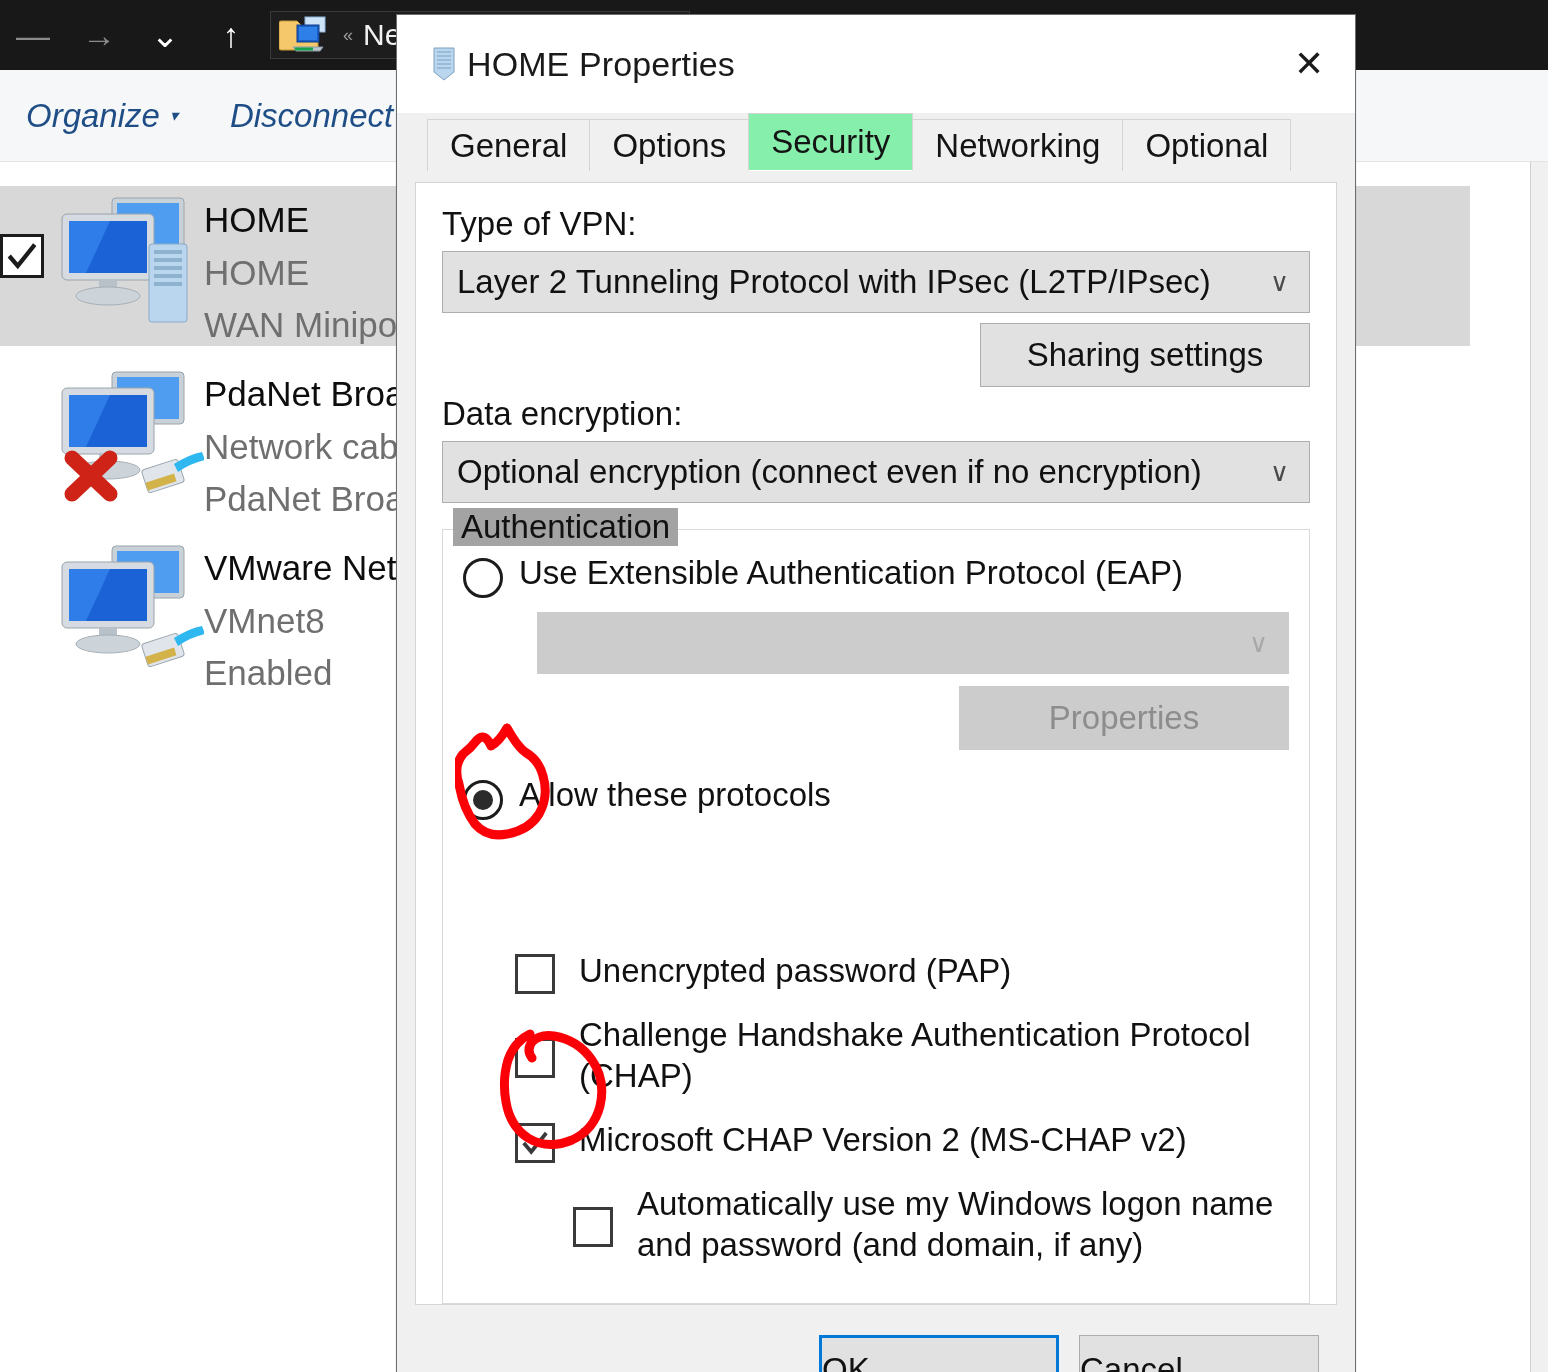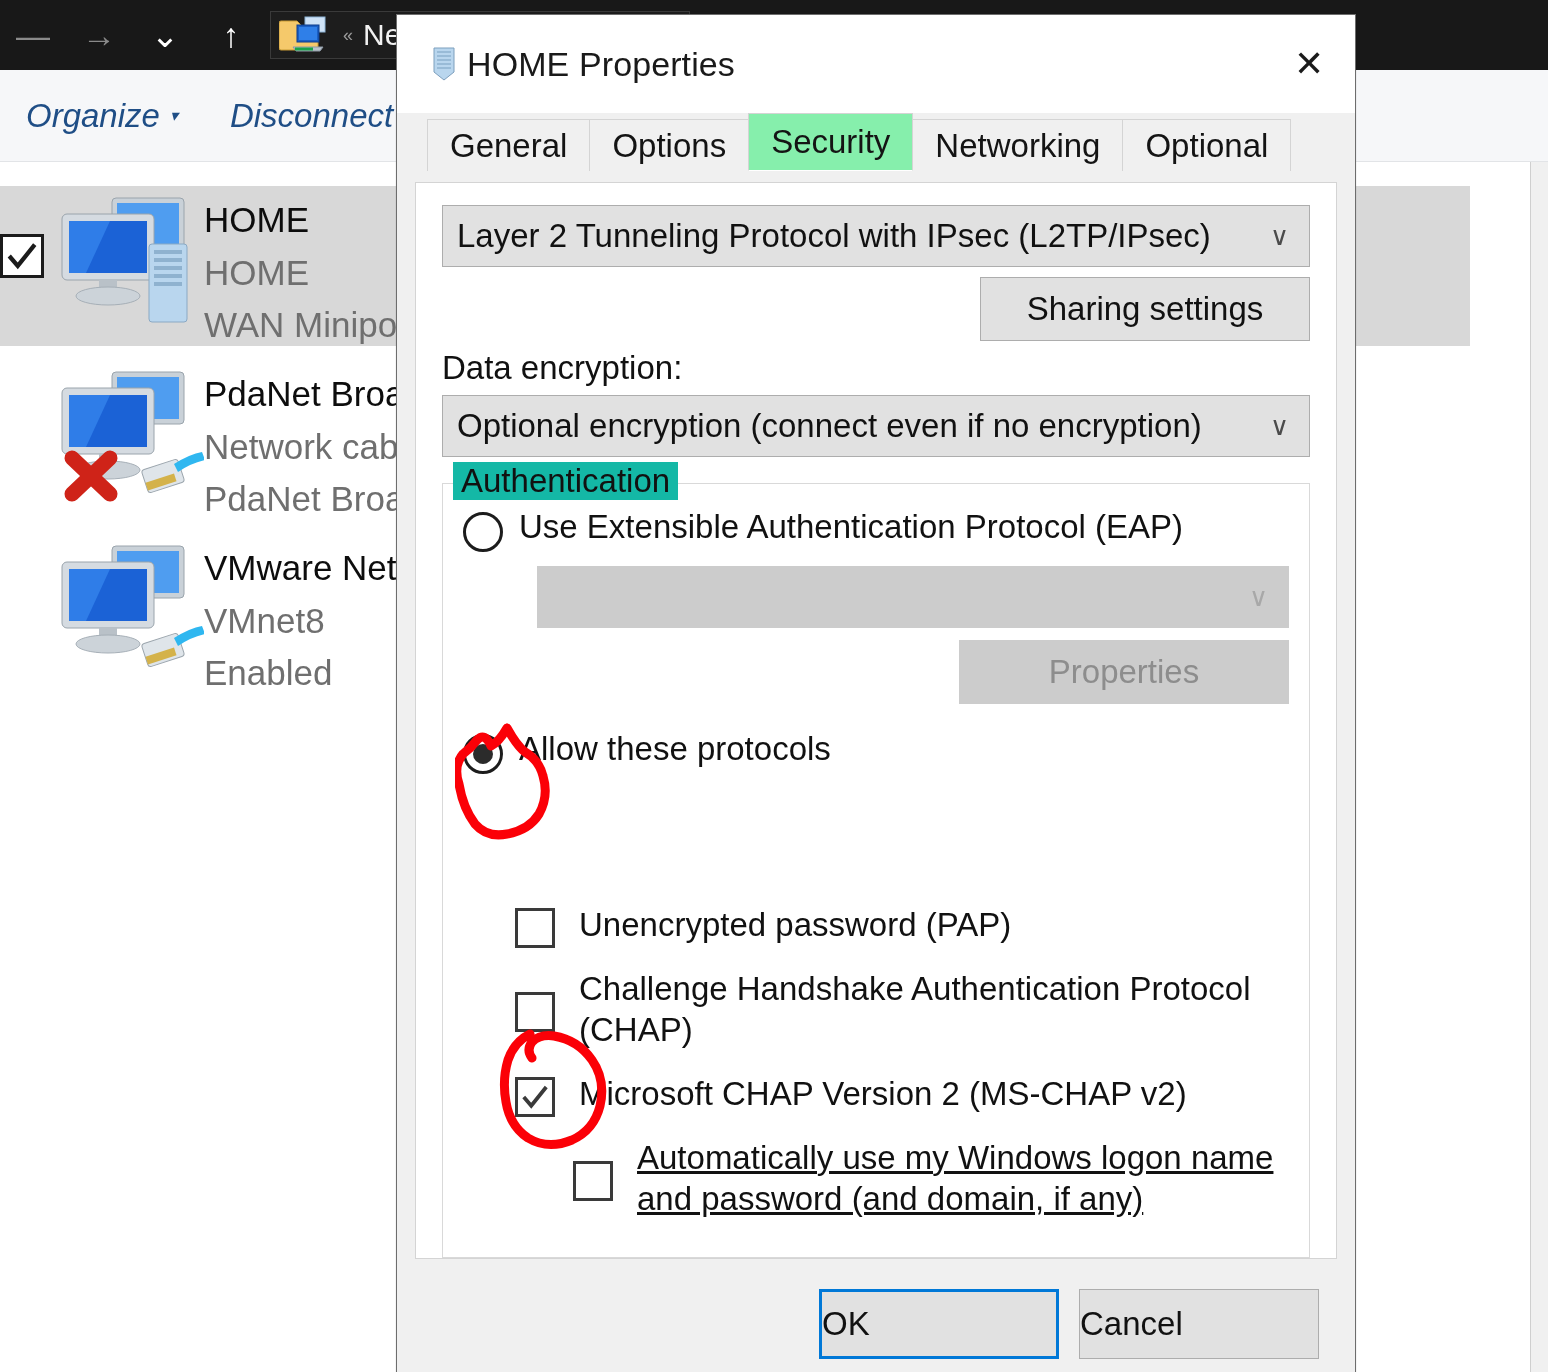--- a/index.html
+++ b/index.html
@@ -142,21 +142,21 @@
   .btn.disabled { background: #cccccc; border-color: #cccccc; color: #8d8d8d; }
   .btn-row { display: flex; justify-content: flex-end; margin: 10px 0 8px 0; }
 
   
   .groupbox {
     position: relative; border: 1px solid #d9d9d9;
     margin-top: 26px; padding: 22px 20px 18px 20px;
     flex: 1;
   }
   .gb-legend {
-    position: absolute; top: -22px; left: 10px; background: #14b8a6;
+    position: absolute; top: -22px; left: 10px; background: #a3a3a3;
     padding: 0 8px; font-size: 33px; color: #111111;
   }
 
   .opt-row { display: flex; align-items: flex-start; gap: 16px; }
 
   .radio {
     width: 40px; height: 40px; border-radius: 50%;
     border: 3px solid #1c1c1c; background: #ffffff; flex: none;
     display: flex; align-items: center; justify-content: center;
     margin-top: 6px;
@@ -169,21 +169,21 @@
     width: 40px; height: 40px; border: 3px solid #3a3a3a; background: #ffffff;
     flex: none; display: flex; align-items: center; justify-content: center;
     margin-top: 6px;
   }
   .checkbox svg { width: 30px; height: 30px; display: none; }
   .checkbox.checked svg { display: block; }
 
   .proto-list { margin-top: 128px; margin-left: 52px; }
   .proto-row { display: flex; align-items: center; gap: 24px; margin-bottom: 20px; }
   .sub-row { margin-left: 58px; }
-  .sub-row .opt-label { max-width: 720px; text-decoration: underline; }
+  .sub-row .opt-label { max-width: 720px; }
 
   .dlg-footer {
     flex: none; height: 130px; background: #f0f0f0;
     display: flex; align-items: center; justify-content: flex-end;
     padding: 0 36px 0 0; gap: 20px;
   }
   .fbtn {
     width: 240px; height: 70px; background: #e1e1e1; border: 1px solid #adadad;
     font-size: 33px; color: #111111;
     display: flex; align-items: center; justify-content: flex-start;
@@ -348,20 +348,21 @@
         <div class="tab">
             <span>Networking</span>
           </div>
         <div class="tab">
             <span>Optional</span>
           </div>
       </div>
 
       <div class="tabpanel">
 
+        <div class="field-label">Type of VPN:</div>
         <div class="combo">
           <span>Layer 2 Tunneling Protocol with IPsec (L2TP/IPsec)</span>
           <span class="chev">∨</span>
         </div>
 
         <div class="btn-row">
           <div class="btn">
             <span>Sharing settings</span>
           </div>
         </div>

